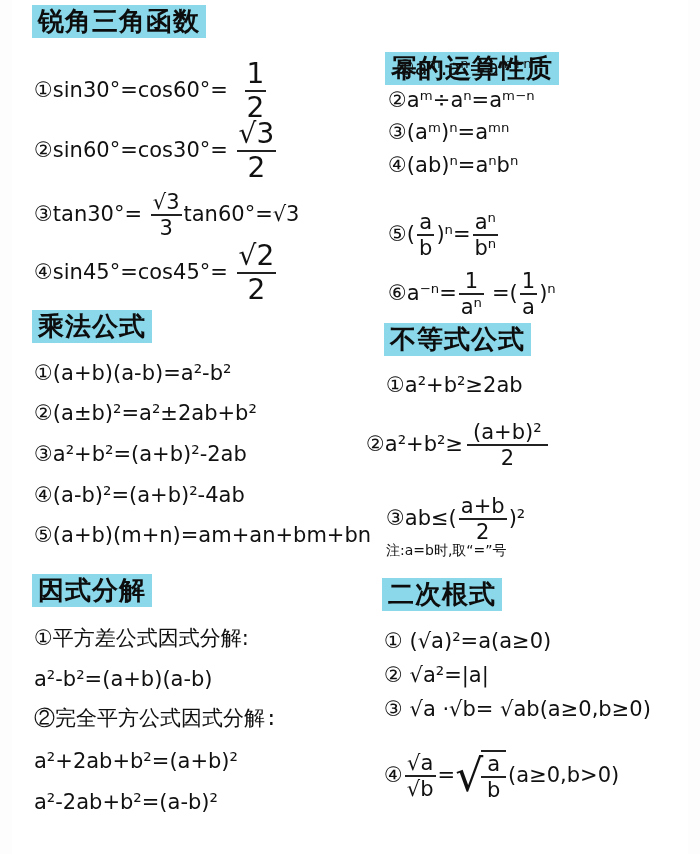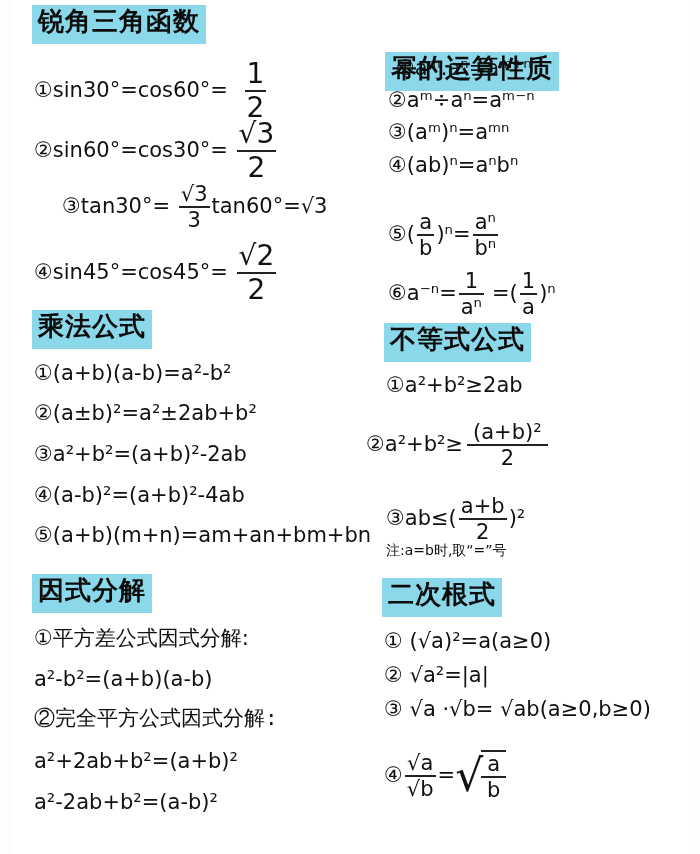--- a/index.html
+++ b/index.html
@@ -5,21 +5,21 @@
   html, body { margin:0; padding:0; }
   body {
     width:700px; height:854px; position:relative; overflow:hidden;
     background:#fdfdfd;
     font-family:"DejaVu Sans", "Liberation Sans", sans-serif;
     color:#111;
   }
   .sheet { position:absolute; left:12px; top:0; width:676px; height:854px; background:#ffffff; }
   .hdr {
     position:absolute; background:#8ad8ea; color:#0d0d0d;
-    font-weight:bold; font-size:26px; line-height:33px; height:39px;
+    font-weight:bold; font-size:26px; line-height:33px; height:33px;
     padding:0 6px; letter-spacing:1px; white-space:nowrap;
   }
   .line {
     position:absolute; font-size:21px; line-height:26px; white-space:nowrap; color:#111;
   }
   .frac {
     display:inline-block; vertical-align:middle; text-align:center; margin:0 2px;
   }
   .frac .num, .frac .den { display:block; line-height:24px; padding:0 2px; }
   .frac .num { border-bottom:2px solid #222; }
@@ -36,21 +36,21 @@
 <div class="line" style="left:34px;top:58px;">
   <span>①</span><span>sin30°=cos60°=</span>
   <span class="frac big" style="margin-left:10px;"><span class="num">1</span><span class="den">2</span></span>
 </div>
 
 <div class="line" style="left:34px;top:118px;">
   <span>②</span><span>sin60°=cos30°=</span>
   <span class="frac big"><span class="num">√3</span><span class="den">2</span></span>
 </div>
 
-<div class="line" style="left:34px;top:182px;margin-left:28px;">
+<div class="line" style="left:34px;top:190px;">
   <span>③</span><span>tan30°=</span>
   <span class="frac"><span class="num">√3</span><span class="den">3</span></span><span>tan60°=√3</span>
 </div>
 
 <div class="line" style="left:34px;top:240px;">
   <span>④</span><span>sin45°=cos45°=</span>
   <span class="frac big"><span class="num">√2</span><span class="den">2</span></span>
 </div>
 
 <div class="hdr" style="left:385px;top:5px;margin-top:47px;">幂的运算性质</div>
@@ -98,14 +98,14 @@
 <div class="line" style="left:34px;top:748px;"><span>a²+2ab+b²=(a+b)²</span></div>
 <div class="line" style="left:34px;top:789px;"><span>a²-2ab+b²=(a-b)²</span></div>
 
 <div class="hdr" style="left:382px;top:578px;">二次根式</div>
 
 <div class="line" style="left:384px;top:628px;"><span>①</span> <span>(√a)²=a(a≥0)</span></div>
 <div class="line" style="left:384px;top:662px;"><span>②</span> <span>√a²=|a|</span></div>
 <div class="line" style="left:384px;top:696px;"><span>③</span> <span>√a ·√b= √ab(a≥0,b≥0)</span></div>
 
 <div class="line" style="left:384px;top:750px;">
-  <span>④</span><span class="frac"><span class="num">√a</span><span class="den">√b</span></span><span>=</span><span class="bigroot">√</span><span class="frac" style="border-top:2px solid #222;margin-left:-2px;"><span class="num" style="padding:0 6px;">a</span><span class="den">b</span></span>
+  <span>④</span><span class="frac"><span class="num">√a</span><span class="den">√b</span></span><span>=</span><span class="bigroot">√</span><span class="frac" style="border-top:2px solid #222;margin-left:-2px;"><span class="num" style="padding:0 6px;">a</span><span class="den">b</span></span><span>(a≥0,b&gt;0)</span>
 </div>
 
 </body></html>

